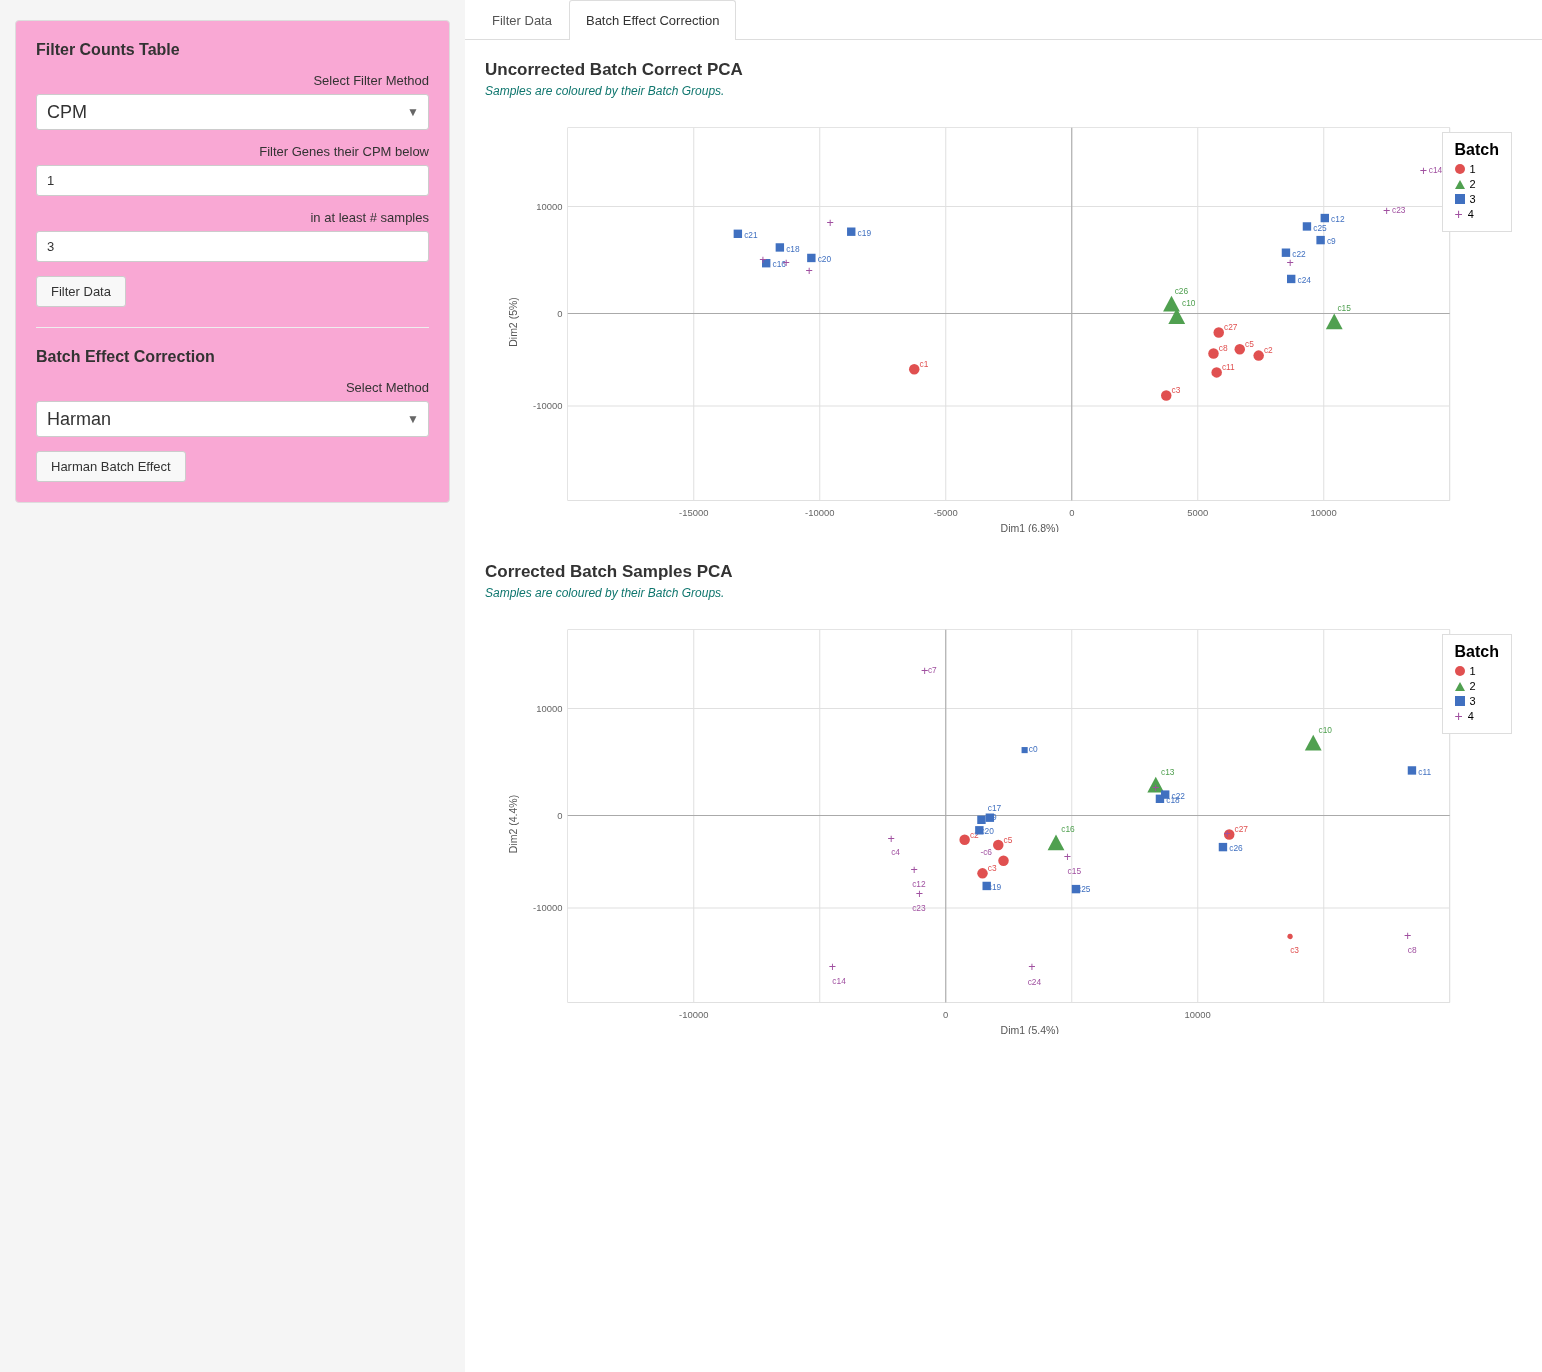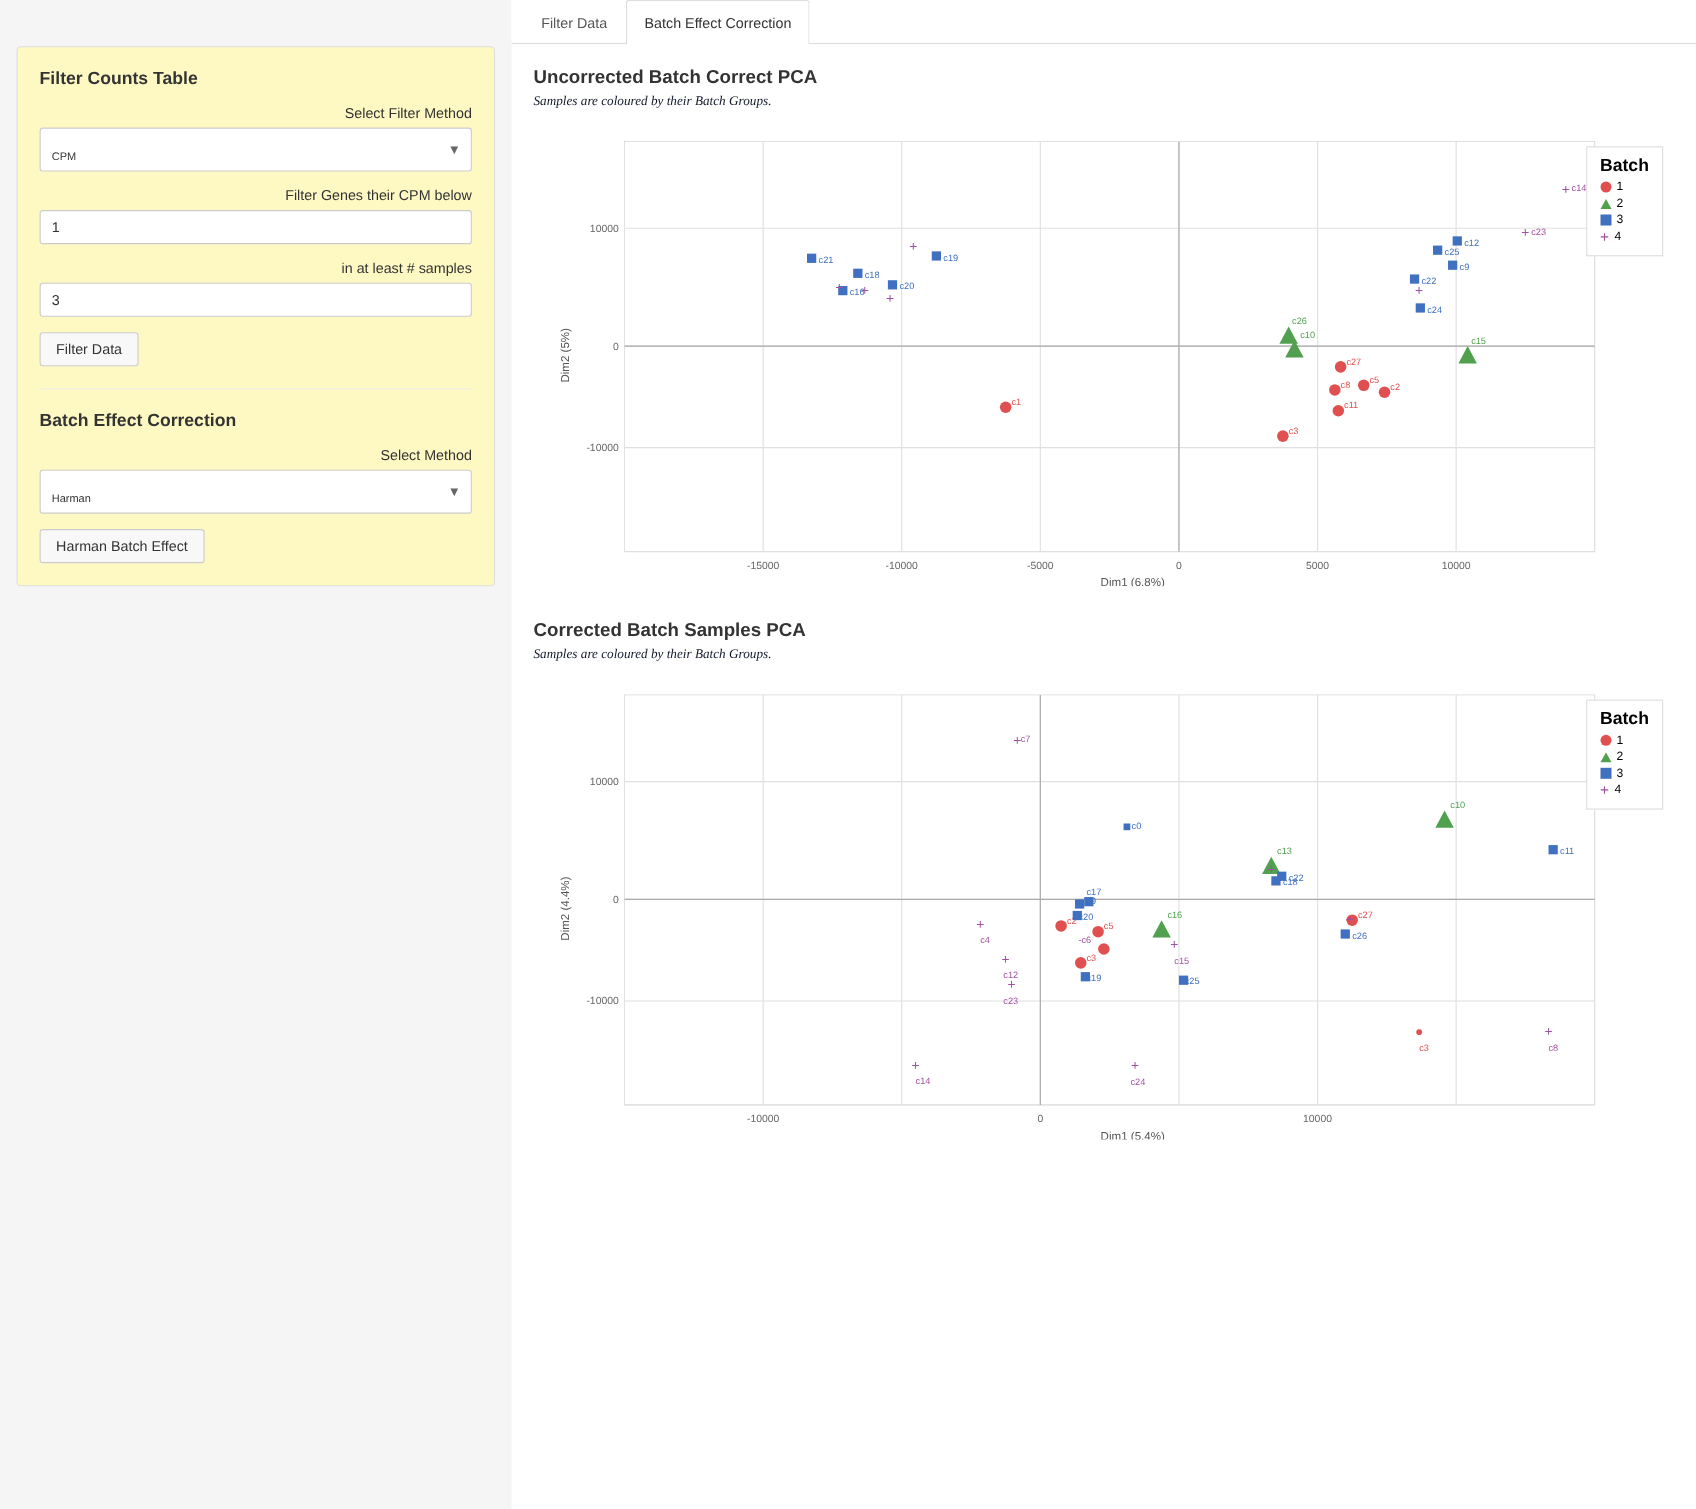--- a/index.html
+++ b/index.html
@@ -6,51 +6,50 @@
     body { font-family: Arial, sans-serif; font-size: 13px; background: #f5f5f5; display: flex; height: 1372px; width: 1542px; }
 
     
     .left-panel {
       width: 465px;
       min-width: 465px;
       background: #f5f5f5;
       padding: 20px 15px;
     }
     .panel-card {
-      background: #fef9c3;
+      background: #f9a8d4;
       border: 1px solid #ddd;
       border-radius: 4px;
       padding: 20px;
-      margin-top: 22px;
     }
     .panel-title {
       font-size: 16px;
       font-weight: bold;
       margin-bottom: 14px;
       color: #333;
     }
     .field-label {
       font-size: 13px;
       color: #333;
       margin-bottom: 6px;
       font-weight: 500;
       text-align: right;
     }
     .select-wrapper {
       position: relative;
       margin-bottom: 14px;
     }
     .select-wrapper select {
       width: 100%;
-      padding: 20px 30px 7px 10px;
+      padding: 7px 30px 7px 10px;
       border: 1px solid #ccc;
       border-radius: 3px;
       background: #fff;
       appearance: none;
-      font-size: 10px;
+      font-size: 18px;
       color: #333;
       cursor: pointer;
     }
     .select-arrow {
       position: absolute;
       right: 10px;
       top: 50%;
       transform: translateY(-50%);
       pointer-events: none;
       color: #666;
@@ -124,24 +123,23 @@
       margin-bottom: 30px;
     }
     .chart-title {
       font-size: 17px;
       font-weight: bold;
       color: #333;
       margin-bottom: 4px;
     }
     .chart-subtitle {
       font-size: 12px;
-      color: #0f172a;
+      color: #0f766e;
       font-style: italic;
       margin-bottom: 14px;
-      font-family: Liberation Serif, serif;
     }
 
     .chart-container {
       position: relative;
       width: 100%;
       height: 420px;
       background: #fff;
     }
 
     .chart-container svg {

